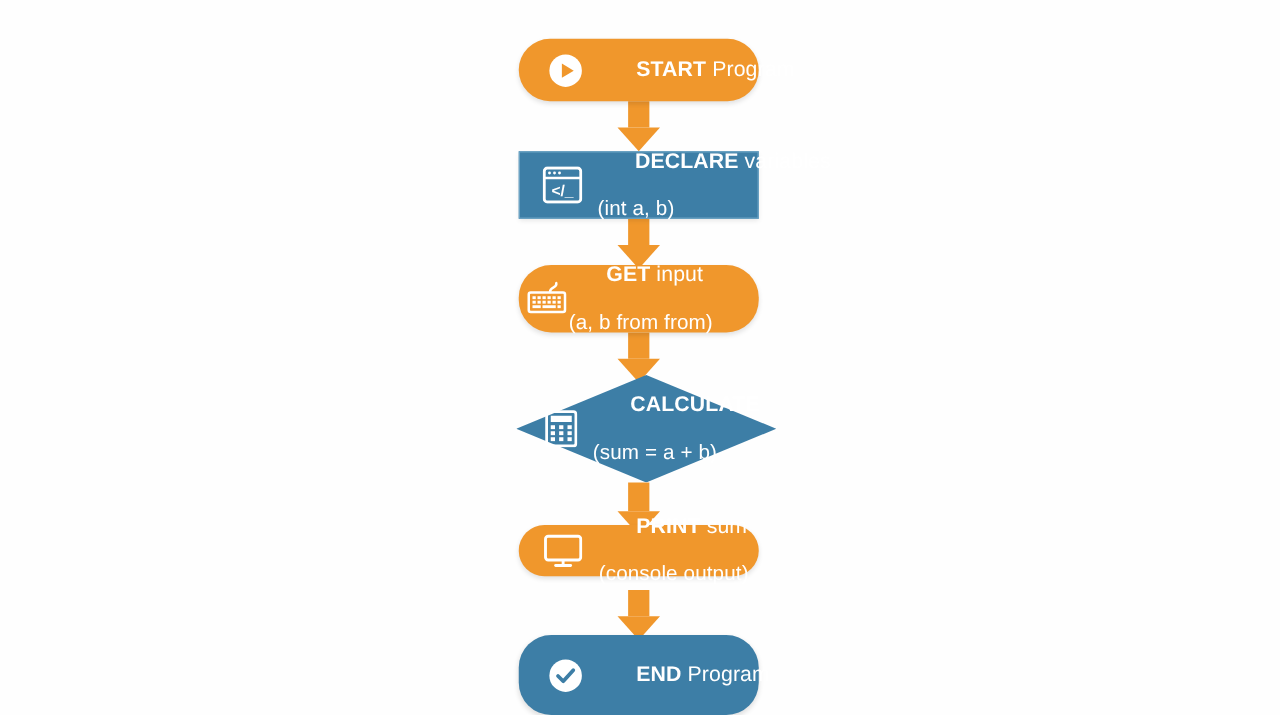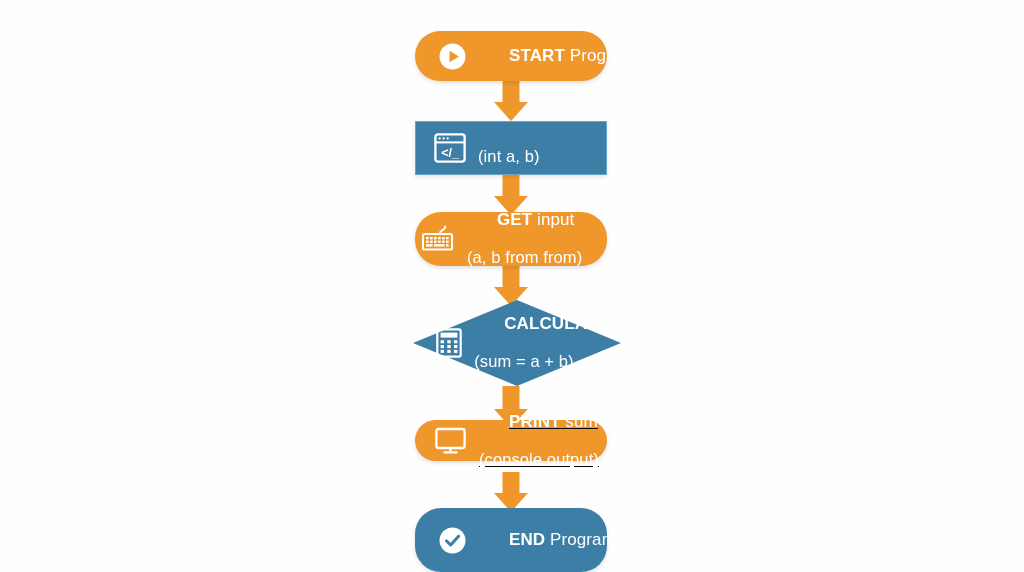--- a/index.html
+++ b/index.html
@@ -154,32 +154,35 @@
         <svg width="32" height="30" viewBox="0 0 32 30">
           <rect x="1.4" y="1.4" width="29.2" height="27.2" rx="2.5" fill="none" stroke="#ffffff" stroke-width="2.3"></rect>
           <line x1="1.4" y1="9.4" x2="30.6" y2="9.4" stroke="#ffffff" stroke-width="2"></line>
           <circle cx="5.6" cy="5.4" r="1.15" fill="#ffffff"></circle>
           <circle cx="9.6" cy="5.4" r="1.15" fill="#ffffff"></circle>
           <circle cx="13.6" cy="5.4" r="1.15" fill="#ffffff"></circle>
           <text x="16" y="23.6" font-family="'Liberation Sans',sans-serif" font-size="12.5" font-weight="bold" fill="#ffffff" text-anchor="middle">&lt;/_</text>
         </svg>
       </span>
       <span class="label">
+        <span class="l1">
+          <span class="kw">DECLARE</span><span class="rest"> variables</span>
+        </span>
         <span class="l2 rest">(int a, b)</span>
       </span>
     </div>
   </div>
 
   <div class="arrow" style="left:494px; top:175px; width:34px; height:40px;">
     <div class="arrow-shaft" style="height:21px;"></div>
     <div class="arrow-head" style="top:21px;"></div>
   </div>
 
   <div class="node pill-orange" style="left:415px; top:212px; width:192px; height:54px;">
-    <div class="node-inner" style="padding-left:6px; gap:12px;">
+    <div class="node-inner" style="padding-left:6px; gap:0;">
       <span class="icon">
         <svg width="34" height="30" viewBox="0 0 34 30">
           <path d="M19 9.5 C19 5 25 6.5 24 2.5" fill="none" stroke="#ffffff" stroke-width="2" stroke-linecap="round"></path>
           <rect x="2" y="10" width="29" height="15.5" rx="1.6" fill="none" stroke="#ffffff" stroke-width="2"></rect>
           <g fill="#ffffff">
             <rect x="5" y="13" width="2.6" height="2.3"></rect>
               <rect x="9" y="13" width="2.6" height="2.3"></rect>
             <rect x="13" y="13" width="2.6" height="2.3"></rect>
               <rect x="17" y="13" width="2.6" height="2.3"></rect>
             <rect x="21" y="13" width="2.6" height="2.3"></rect>
@@ -237,21 +240,21 @@
         <span class="l2 rest">(sum = a + b)</span>
       </span>
     </div>
   </div>
 
   <div class="arrow" style="left:494px; top:386px; width:34px; height:42px;">
     <div class="arrow-shaft" style="height:23px;"></div>
     <div class="arrow-head" style="top:23px;"></div>
   </div>
 
-  <div class="node pill-orange" style="left:415px; top:420px; width:192px; height:41px;text-decoration:underline;">
+  <div class="node pill-orange" style="left:415px; top:420px; width:192px; height:41px;">
     <div class="node-inner" style="padding-left:20px; gap:13px;">
       <span class="icon">
         <svg width="31" height="28" viewBox="0 0 31 28">
           <rect x="1.4" y="2" width="28.2" height="19" rx="2.2" fill="none" stroke="#ffffff" stroke-width="2.3"></rect>
           <line x1="15.5" y1="21" x2="15.5" y2="24.6" stroke="#ffffff" stroke-width="2.3"></line>
           <line x1="9.5" y1="25.4" x2="21.5" y2="25.4" stroke="#ffffff" stroke-width="2.3" stroke-linecap="round"></line>
         </svg>
       </span>
       <span class="label">
         <span class="l1">

